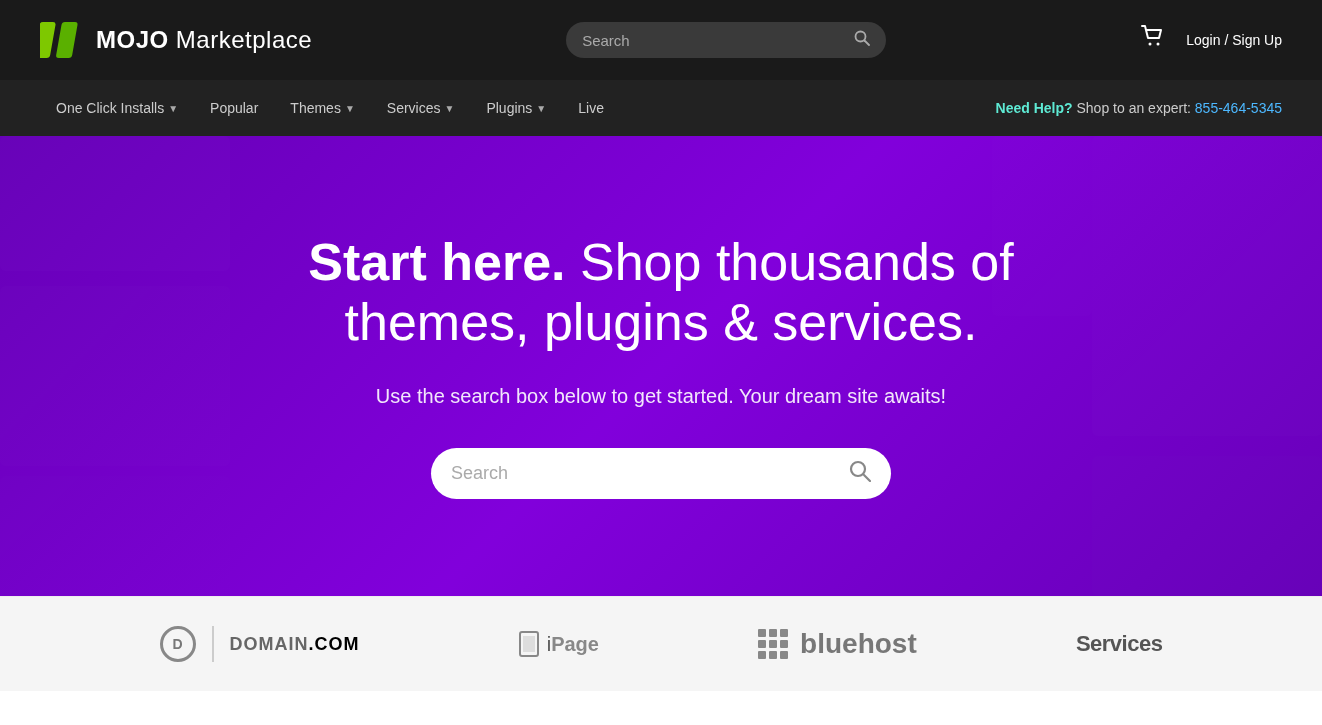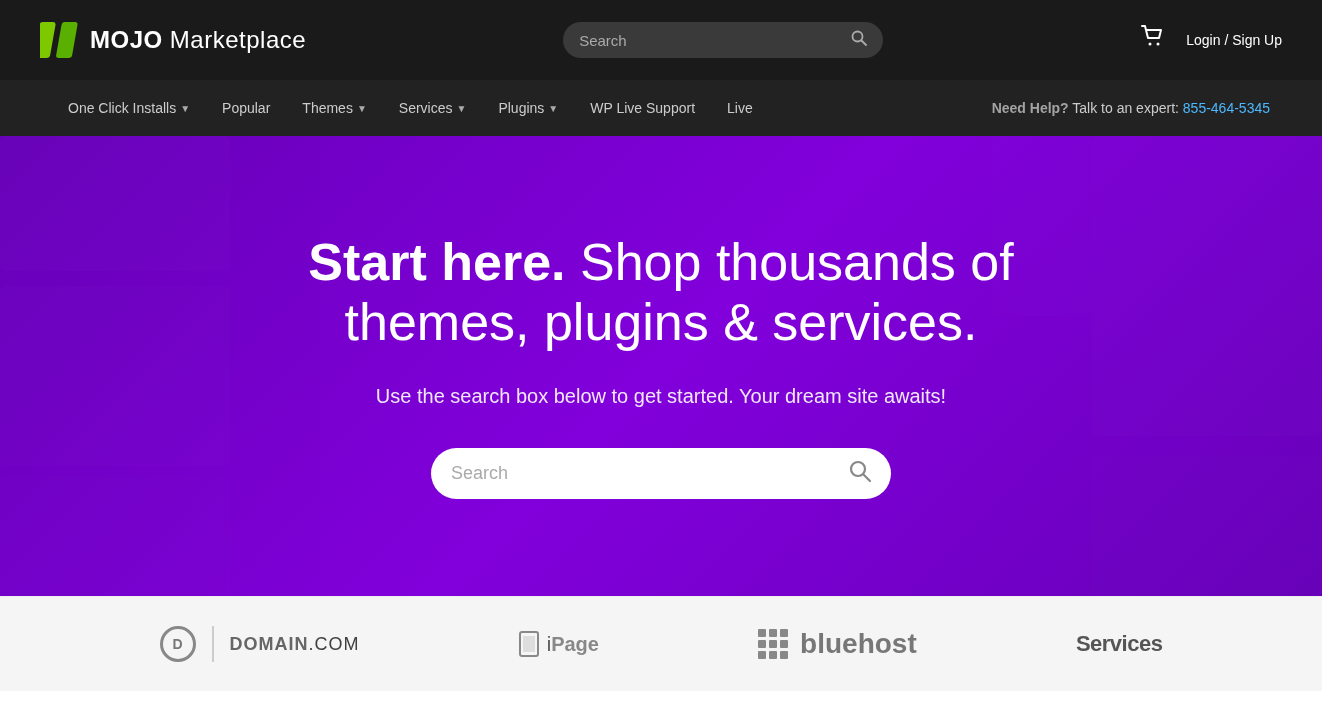--- a/index.html
+++ b/index.html
@@ -10,21 +10,21 @@
       background: #1a1a1a;
       height: 80px;
       display: flex;
       align-items: center;
       padding: 0 40px;
       gap: 20px;
     }
     .logo-area {
       display: flex;
       align-items: center;
-      gap: 6px;
+      gap: 12px;
       text-decoration: none;
       flex-shrink: 0;
       text-align: center;
     }
     .logo-icon {
       width: 44px;
       height: 36px;
     }
     .logo-text {
       font-size: 24px;
@@ -87,21 +87,21 @@
       background: none;
       border: none;
     }
 
     
     .nav-bar {
       background: #222;
       height: 56px;
       display: flex;
       align-items: center;
-      padding: 0 52px;
+      padding: 0 40px;
       gap: 0;
     }
     .nav-items {
       display: flex;
       align-items: center;
       gap: 0;
       flex: 1;
       list-style: none;
     }
     .nav-item {
@@ -124,21 +124,21 @@
     .nav-caret {
       font-size: 10px;
       color: #aaa;
     }
     .nav-help {
       margin-left: auto;
       color: #ccc;
       font-size: 14px;
       white-space: nowrap;
     }
-    .nav-help strong { color: #a3a3a3; }
+    .nav-help strong { color: #5eead4; }
     .nav-help a {
       color: #4db8ff;
       text-decoration: none;
     }
 
     
     .hero {
       position: relative;
       height: 460px;
       background: #7b00d4;
@@ -351,31 +351,26 @@
       </button>
     </li>
     <li class="nav-item">
       <button class="nav-link">
         <span>Plugins</span>
         <span class="nav-caret">▼</span>
       </button>
     </li>
     <li class="nav-item">
       <button class="nav-link">
-        <span>WP Live Support</span>
-      </button>
-    </li>
-    <li class="nav-item">
-      <button class="nav-link">
         <span>Live</span>
       </button>
     </li>
   </ul>
   <div class="nav-help">
-    <strong>Need Help?</strong><span> Talk to an expert: </span><a href="#">855-464-5345</a>
+    <strong>Need Help?</strong><span> Shop to an expert: </span><a href="#">855-464-5345</a>
   </div>
 </nav>
 
 <section class="hero">
   <div class="hero-bg-overlay"></div>
 
   <div class="hero-bg-cards">
 
     <div class="bg-card" style="left:0;top:0;width:230px;height:135px;"></div>
     <div class="bg-card" style="left:0;top:150px;width:230px;height:180px;background:rgba(150,80,220,0.3);"></div>
@@ -402,21 +397,21 @@
       </button>
     </div>
   </div>
 </section>
 
 <div class="partners-bar">
 
   <div class="partner-logo">
     <div class="domain-circle">D</div>
     <div class="domain-divider"></div>
-    <span class="domain-logo">DOMAIN<span style="color:#404040;font-weight:400">.COM</span></span>
+    <span class="domain-logo">DOMAIN<span style="color:#000000;font-weight:700">.COM</span></span>
   </div>
 
   <div class="partner-logo">
     <div class="ipage-tablet">
       <div class="ipage-screen"></div>
     </div>
     <span class="ipage-logo"><span style="color:#555;font-weight:300">i</span>Page</span>
   </div>
 
   <div class="partner-logo">

